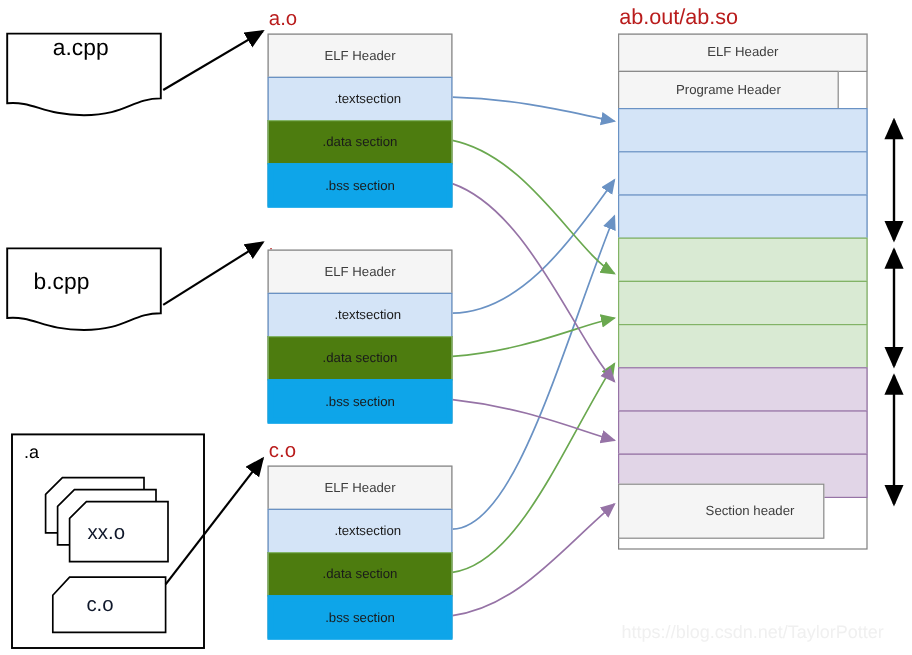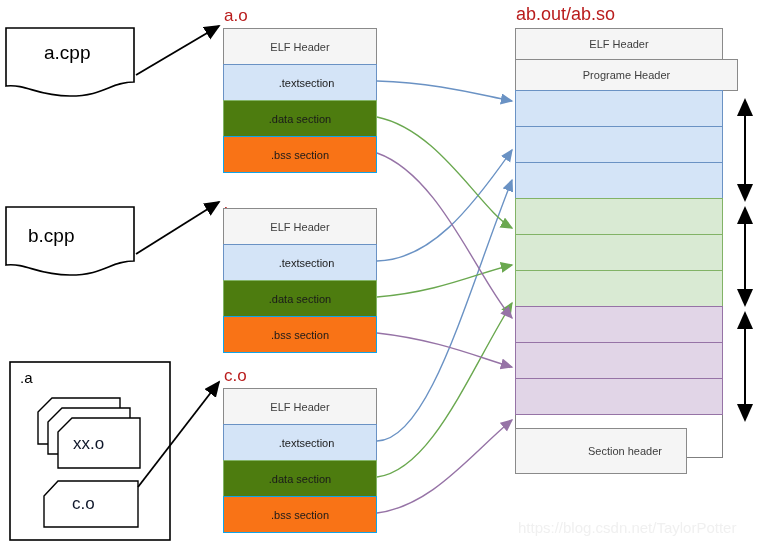--- a/index.html
+++ b/index.html
@@ -43,21 +43,21 @@
     display: flex;
     align-items: center;
     justify-content: center;
     font-size: 11px;
     color: #333333;
     white-space: nowrap;
   }
   .row-elf   { background: #f5f5f5; border: 1px solid #8a8a8a; color:#3d3d3d; }
   .row-text  { background: #d4e4f7; border: 1px solid #6a92c4; color:#1a1a1a;padding-left:13px; }
   .row-data  { background: #4d7c0f; border: 1px solid #82b366; color:#1a1a1a; }
-  .row-bss   { background: #f97316; border: 1px solid #0ea5e9; color:#1a1a1a;text-align:right; }
+  .row-bss   { background: #0ea5e9; border: 5px solid #0ea5e9; color:#1a1a1a;text-align:right; }
   .row-plain-blue   { background: #d4e4f7; border: 1px solid #6a92c4; }
   .row-plain-green  { background: #d9ead3; border: 1px solid #82b366; }
   .row-plain-purple { background: #e1d5e7; border: 1px solid #9673a6; }
   .doc-text {
     position: absolute;
     font-size: 19px;
     color: #000000;
     white-space: nowrap;
   }
   .card-text {
@@ -134,21 +134,21 @@
     <path d="M377,333 C440,340 480,358 512,367" fill="none" stroke="#9673a6" stroke-width="1.4" marker-end="url(#arrowPurple)"></path>
     <path d="M377,513 C432,506 470,455 512,420" fill="none" stroke="#9673a6" stroke-width="1.4" marker-end="url(#arrowPurple)"></path>
   </svg>
 
   <svg class="layer" viewBox="0 0 760 546">
     <line x1="745" y1="100" x2="745" y2="200" stroke="#000000" stroke-width="2" marker-start="url(#arrowBlackStart)" marker-end="url(#arrowBlack)"></line>
     <line x1="745" y1="208" x2="745" y2="305" stroke="#000000" stroke-width="2" marker-start="url(#arrowBlackStart)" marker-end="url(#arrowBlack)"></line>
     <line x1="745" y1="313" x2="745" y2="420" stroke="#000000" stroke-width="2" marker-start="url(#arrowBlackStart)" marker-end="url(#arrowBlack)"></line>
   </svg>
 
-  <div class="doc-text" style="left:44px; top:42px;">a.cpp</div>
+  <div class="doc-text" style="left:44px; top:30px;">a.cpp</div>
   <div class="doc-text" style="left:28px; top:225px;">b.cpp</div>
 
   <div class="archive-label" style="left:20px; top:369px;">.a</div>
   <div class="card-text" style="left:73px; top:434px;">xx.o</div>
   <div class="card-text" style="left:72px; top:494px;">c.o</div>
 
   <div class="obj-label" style="left:224px; top:6px;">a.o</div>
   <div class="block" style="left:223px; top:28px; width:154px; height:144px; border-color:#7f7f7f; background:#ffffff;">
     <div class="row row-elf" style="left:-1px; top:-1px;  width:154px; height:37px;">ELF Header</div>
     <div class="row row-text" style="left:-1px; top:35px;  width:154px; height:37px;">.textsection</div>
@@ -168,32 +168,32 @@
   <div class="block" style="left:223px; top:388px; width:154px; height:144px; border-color:#7f7f7f; background:#ffffff;">
     <div class="row row-elf" style="left:-1px; top:-1px;  width:154px; height:37px;">ELF Header</div>
     <div class="row row-text" style="left:-1px; top:35px;  width:154px; height:37px;">.textsection</div>
     <div class="row row-data" style="left:-1px; top:71px;  width:154px; height:37px;">.data section</div>
     <div class="row row-bss" style="left:-1px; top:107px; width:154px; height:37px;">.bss section</div>
   </div>
 
   <div class="obj-label" style="left:516px; top:4px; font-size:18px;">ab.out/ab.so</div>
   <div class="block" style="left:515px; top:28px; width:208px; height:430px; border-color:#7f7f7f; background:#ffffff;">
     <div class="row row-elf" style="left:-1px; top:-1px; width:208px; height:32px;">ELF Header</div>
-    <div class="row row-elf" style="left:-1px; top:30px; width:223px; height:32px;">Programe Header</div>
+    <div class="row row-elf" style="left:-1px; top:30px; width:184px; height:32px;">Programe Header</div>
 
     <div class="row row-plain-blue" style="left:-1px; top:61px; width:208px; height:37px;"></div>
     <div class="row row-plain-blue" style="left:-1px; top:97px; width:208px; height:37px;"></div>
     <div class="row row-plain-blue" style="left:-1px; top:133px; width:208px; height:37px;"></div>
 
     <div class="row row-plain-green" style="left:-1px; top:169px; width:208px; height:37px;"></div>
     <div class="row row-plain-green" style="left:-1px; top:205px; width:208px; height:37px;"></div>
     <div class="row row-plain-green" style="left:-1px; top:241px; width:208px; height:37px;"></div>
 
     <div class="row row-plain-purple" style="left:-1px; top:277px; width:208px; height:37px;"></div>
     <div class="row row-plain-purple" style="left:-1px; top:313px; width:208px; height:37px;"></div>
     <div class="row row-plain-purple" style="left:-1px; top:349px; width:208px; height:37px;"></div>
 
-    <div class="row row-elf" style="left:-1px; top:399px; width:172px; height:46px;padding-left:48px;">Section header</div>
+    <div class="row row-elf" style="left:-1px; top:374px; width:172px; height:46px;padding-left:48px;">Section header</div>
   </div>
 
   <div class="watermark" style="left:518px; top:519px;">https://blog.csdn.net/TaylorPotter</div>
 
 </div>
 
 </body></html>

